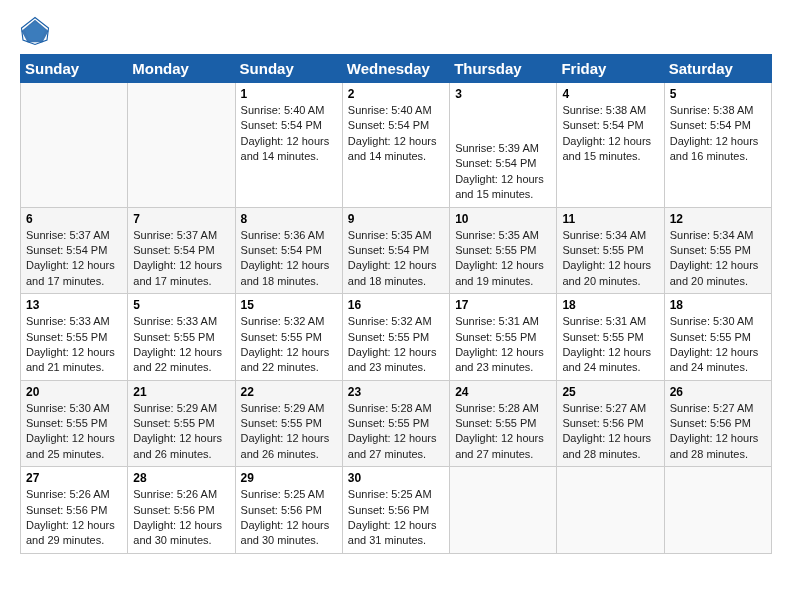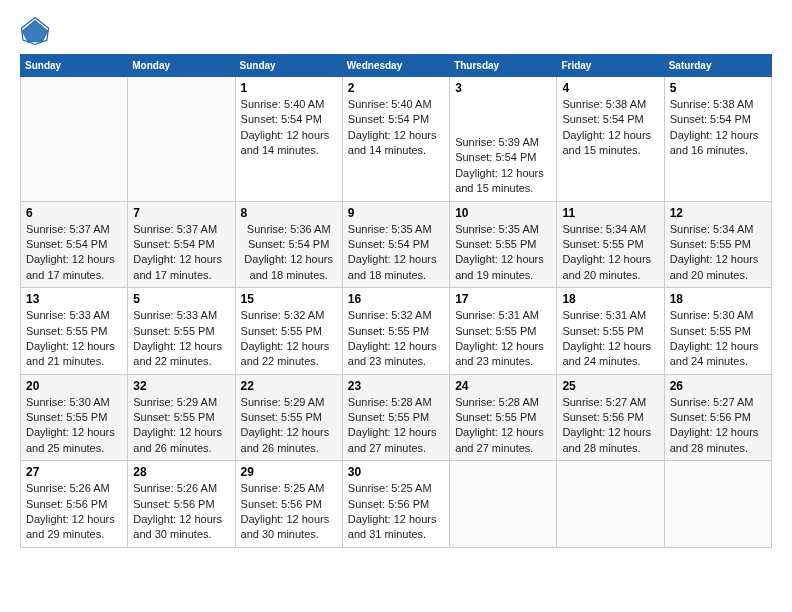--- a/index.html
+++ b/index.html
@@ -62,21 +62,21 @@
     .calendar {
       width: 100%;
       border-collapse: collapse;
       font-size: 10.5px;
     }
     .calendar th {
       background: #1a5fa8;
       color: #fff;
       padding: 5px 4px;
       text-align: left;
-      font-size: 10px;
+      font-size: 15px;
       font-weight: bold;
       border: 1px solid #1a5fa8;
     }
     .calendar td {
       border: 1px solid #ccc;
       vertical-align: top;
       padding: 4px 5px;
       min-height: 80px;
       height: 85px;
       width: calc(100%/7);
@@ -179,21 +179,21 @@
 Daylight: 12 hours and 17 minutes.</div>
           </td>
           <td>
             <span class="day-num">7</span>
             <div class="day-info" style="white-space: pre-line;">Sunrise: 5:37 AM
 Sunset: 5:54 PM
 Daylight: 12 hours and 17 minutes.</div>
           </td>
           <td>
             <span class="day-num">8</span>
-            <div class="day-info" style="white-space: pre-line; text-align: center;">Sunrise: 5:36 AM
+            <div class="day-info" style="white-space: pre-line;">Sunrise: 5:36 AM
 Sunset: 5:54 PM
 Daylight: 12 hours and 18 minutes.</div>
           </td>
           <td>
             <span class="day-num">9</span>
             <div class="day-info" style="white-space: pre-line;">Sunrise: 5:35 AM
 Sunset: 5:54 PM
 Daylight: 12 hours and 18 minutes.</div>
           </td>
           <td>
@@ -260,21 +260,21 @@
           </td>
         </tr>
         <tr>
           <td>
             <span class="day-num">20</span>
             <div class="day-info" style="white-space: pre-line;">Sunrise: 5:30 AM
 Sunset: 5:55 PM
 Daylight: 12 hours and 25 minutes.</div>
           </td>
           <td>
-            <span class="day-num">32</span>
+            <span class="day-num">21</span>
             <div class="day-info" style="white-space: pre-line;">Sunrise: 5:29 AM
 Sunset: 5:55 PM
 Daylight: 12 hours and 26 minutes.</div>
           </td>
           <td>
             <span class="day-num">22</span>
             <div class="day-info" style="white-space: pre-line;">Sunrise: 5:29 AM
 Sunset: 5:55 PM
 Daylight: 12 hours and 26 minutes.</div>
           </td>

